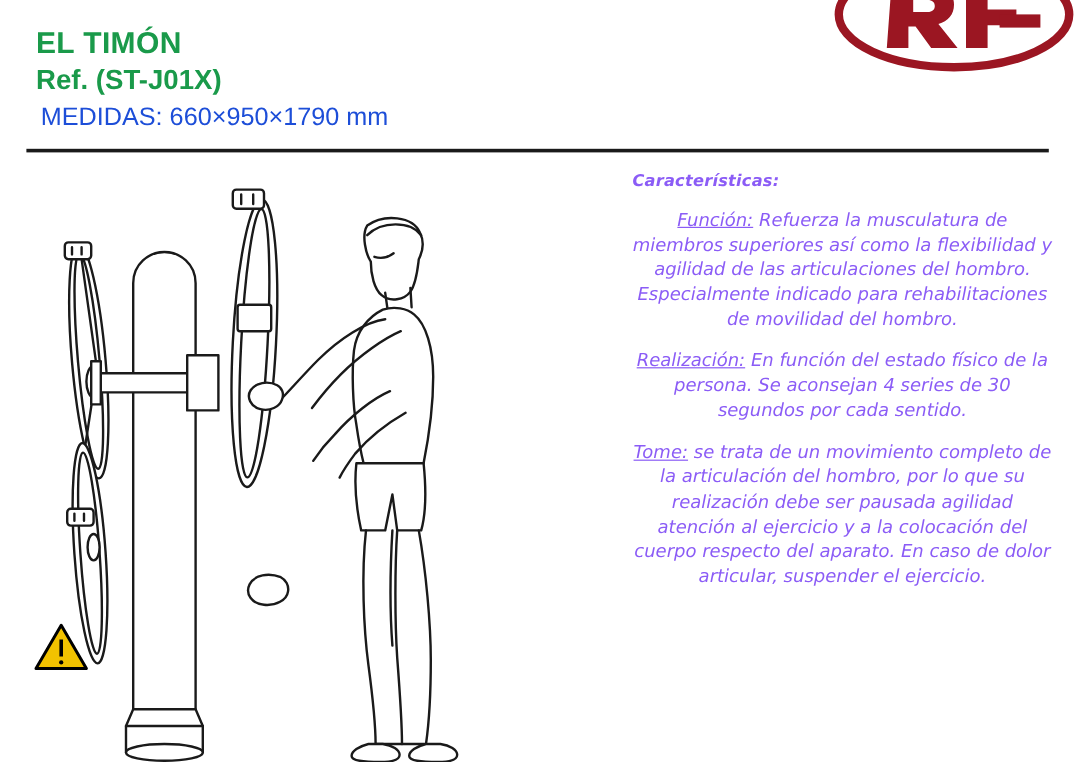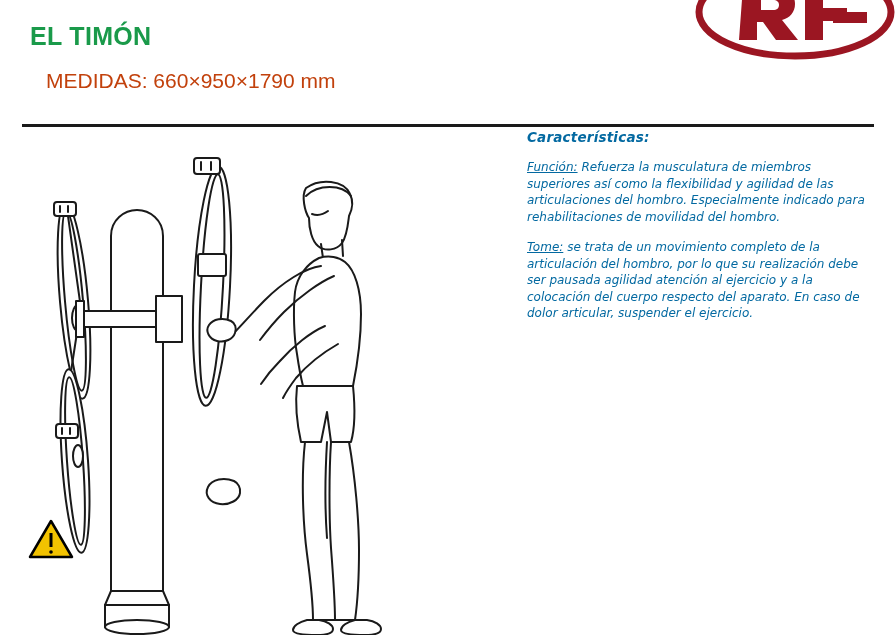--- a/index.html
+++ b/index.html
@@ -39,22 +39,22 @@
   }
   .title-ref {
     font-size: 23px;
     font-weight: bold;
     color: #1a9a4a;
     margin: 0;
   }
   .title-measures {
     font-size: 21px;
     font-weight: normal;
-    color: #c2410c;
-    margin: 16px;
+    color: #1d4ed8;
+    margin: 4px;
   }
 
   
   .logo {
     position: absolute;
     right: 0px; top: -18px;
     width: 230px;
     height: 92px;
   }
 
@@ -72,38 +72,38 @@
     position: absolute;
     left: 16px; top: 136px;
     width: 490px;
     height: 499px;
   }
   .illustration svg { display: block; }
 
   
   .text-col {
     position: absolute;
-    left: 527px; top: 129px;
+    left: 527px; top: 143px;
     width: 350px;
-    color: #0369a1;
+    color: #8b5cf6;
     font-family: "DejaVu Sans", sans-serif;
   }
   .char-heading {
     font-size: 13.5px;
     font-weight: bold;
     font-style: italic;
     margin: 0 0 14px 0;
     letter-spacing: 0.2px;
   }
   .para {
-    font-size: 12px;
+    font-size: 15px;
     line-height: 1.38;
     margin: 0 0 14px 0;
     font-style: italic;
-    text-align: left;
+    text-align: center;
   }
   .para .lbl {
     text-decoration: underline;
     font-style: italic;
   }
 
   
   .warning {
     position: absolute;
     left: 28px; bottom: 0px;
@@ -113,20 +113,21 @@
 </style>
 </head>
 <body>
 
 <div class="page">
 
   <div class="header">
 
     <div class="title-block">
       <div class="title-main">EL TIMÓN</div>
+      <div class="title-ref">Ref. (ST-J01X)</div>
       <div class="title-measures">MEDIDAS: 660×950×1790 mm</div>
     </div>
 
     <div class="logo">
       <svg width="230" height="92" viewBox="0 0 230 92" xmlns="http://www.w3.org/2000/svg">
         <ellipse cx="130" cy="30" rx="96" ry="44" fill="none" stroke="#9b1622" stroke-width="7"></ellipse>
         <g fill="#9b1622">
 
           <path d="M78 4 h30 c14 0 22 8 22 18 c0 8 -5 14 -13 16 l16 20 h-22 l-13 -18 h-6 v18 h-18 z M96 18 v10 h12 c4 0 6 -2 6 -5 c0 -3 -2 -5 -6 -5 z"></path>
 
@@ -220,17 +221,18 @@
       <circle cx="23" cy="33" r="1.8" fill="#000000"></circle>
     </svg>
   </div>
 
   <div class="text-col">
     <div class="char-heading">Características:</div>
 
     <p class="para"><span class="lbl">Función:</span><span> Refuerza la musculatura de miembros superiores así como la flexibilidad y agilidad de las articulaciones del hombro. Especialmente indicado para rehabilitaciones de movilidad del hombro.</span></p>
 
 
+    <p class="para"><span class="lbl">Realización:</span><span> En función del estado físico de la persona. Se aconsejan 4 series de 30 segundos por cada sentido.</span></p>
 
     <p class="para"><span class="lbl">Tome:</span><span> se trata de un movimiento completo de la articulación del hombro, por lo que su realización debe ser pausada agilidad atención al ejercicio y a la colocación del cuerpo respecto del aparato. En caso de dolor articular, suspender el ejercicio.</span></p>
   </div>
 
 </div>
 
 </body></html>

